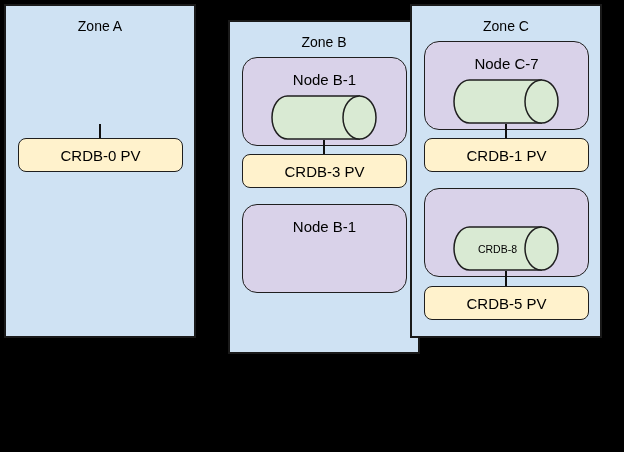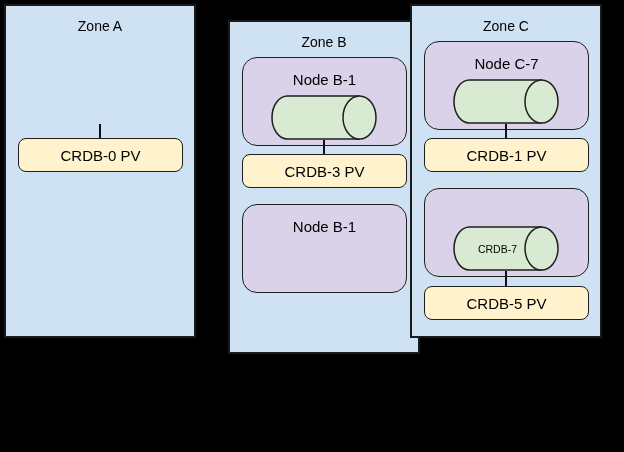--- a/index.html
+++ b/index.html
@@ -93,20 +93,20 @@
     </div>
     <div class="connector connector-row1"></div>
     <div class="pv pv-row1">CRDB-1 PV</div>
 
     <div class="node node-row2">
       <div class="db-wrap">
         <svg width="106" height="45" viewBox="0 0 106 45">
           <path class="cyl-body" d="M 89 1 L 16.5 1 A 15.5 21.5 0 0 0 16.5 44 L 89 44"></path>
           <ellipse class="cyl-body" cx="88.5" cy="22.5" rx="16.5" ry="21.5"></ellipse>
         </svg>
-        <div class="db-label">CRDB-7</div>
+        <div class="db-label">CRDB-8</div>
       </div>
     </div>
     <div class="connector connector-row2"></div>
     <div class="pv pv-row2">CRDB-5 PV</div>
   </div>
 
 </div>
 
 </body></html>

